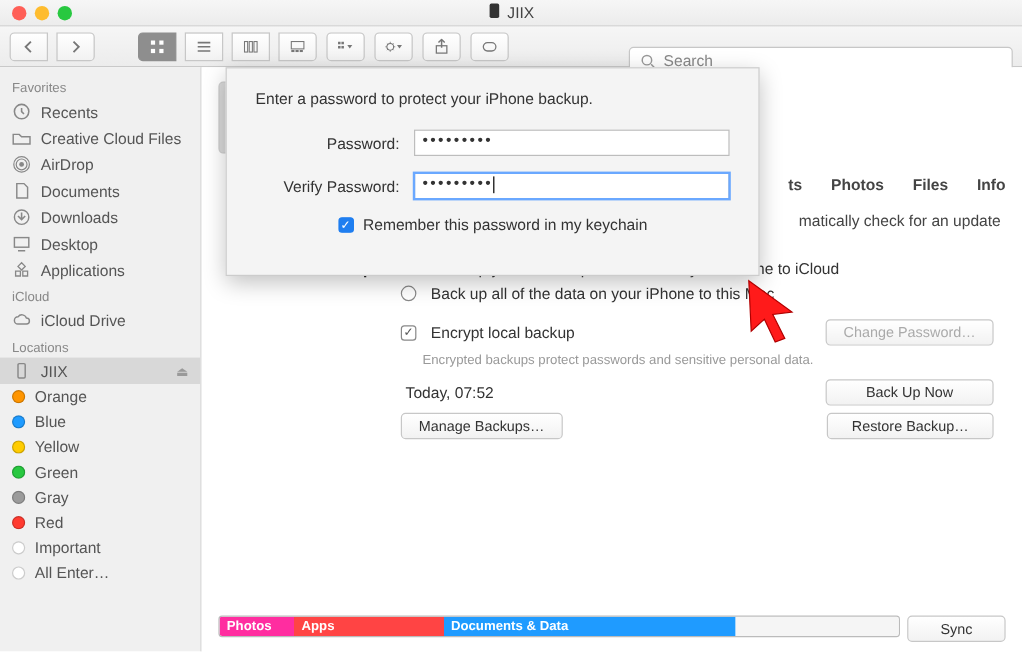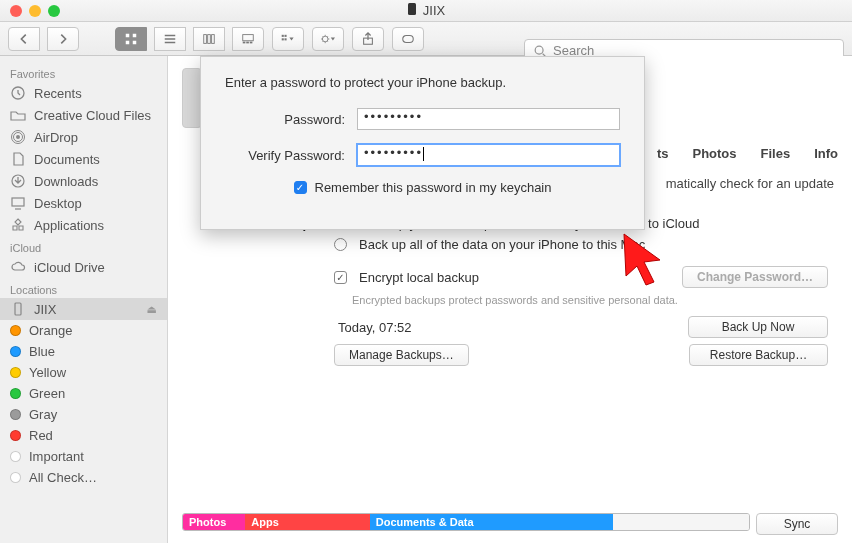--- a/index.html
+++ b/index.html
@@ -46,37 +46,37 @@
   
   .panel { position: absolute; top: 160px; left: 0; right: 0; bottom: 0; padding: 0 24px 14px; }
   .row { display: flex; align-items: center; gap: 12px; margin-bottom: 6px; }
   .row-label { width: 130px; text-align: right; font-weight: 600; font-size: 13px; color: #222; }
   .radio { width: 13px; height: 13px; border-radius: 50%; border: 1px solid #888; display: inline-flex; align-items: center; justify-content: center; }
   .radio.checked::after { content: ""; width: 7px; height: 7px; border-radius: 50%; background: #555; }
   .checkbox { width: 13px; height: 13px; border: 1px solid #888; border-radius: 3px; display: inline-flex; align-items: center; justify-content: center; font-size: 10px; color: #555; background:#fff;}
   .checkbox.checked::after { content: "✓"; }
   .checkbox.blue.checked { background:#1f7ef0; border-color:#1f7ef0; color:#fff;}
   .btn { height: 22px; padding: 0 14px; border: 1px solid #c7c7c7; border-radius: 4px; background: linear-gradient(#fff,#f2f2f2); font-size: 12px; color: #333; }
-  .btn[disabled] { color: #aaa; font-weight: bold; }
+  .btn[disabled] { color: #aaa; }
   .note { font-size: 11px; color: #999; margin-left: 160px; margin-bottom: 10px; }
 
   .update-row { position:absolute; top:113px; left:0; right:0; display:flex; gap:14px; padding-left:130px;}
   .update-text { position:absolute; top:120px; right:18px; color:#444; font-size:13px;}
 
   .usage { position: absolute; bottom: 12px; left: 14px; right: 14px; height: 18px; display: flex; align-items: stretch; gap: 6px; }
   .usage-bar { flex: 1; display: flex; border: 1px solid #bbb; border-radius: 3px; overflow: hidden; font-size: 11px; color: #fff; font-weight: 600; }
   .usage-bar span { display: flex; align-items: center; padding-left: 6px; }
   .u-photos { background: #ff2da0; width: 11%; }
   .u-apps   { background: #ff4444; width: 22%; }
   .u-docs   { background: #1f9bff; width: 43%; }
   .u-free   { background: #f5f5f5; flex: 1; }
   .sync-btn { width: 82px; }
 
   
-  .sheet { position: absolute; top: 56px; left: 200px; width: 445px; background: #f4f4f4; border: 1px solid #ccc; box-shadow: 0 6px 18px rgba(0,0,0,.25); padding: 18px 24px 16px; }
+  .sheet { position: absolute; top: 56px; left: 188px; width: 445px; background: #f4f4f4; border: 1px solid #ccc; box-shadow: 0 6px 18px rgba(0,0,0,.25); padding: 18px 24px 16px; }
   .sheet-row { display: flex; align-items: center; margin-bottom: 14px; }
   .sheet-label { width: 120px; text-align: right; margin-right: 12px; font-size: 13px; color: #333; }
   .sheet-input { flex: 1; height: 22px; border: 1px solid #bdbdbd; background: #fff; padding: 0 6px; font-size: 13px; letter-spacing: 2px;}
   .sheet-input.focus { outline: 2px solid #6aa8ff; outline-offset: -1px; }
   .sheet-chk-row { display:flex; align-items:center; justify-content:center; gap:8px; margin-bottom:18px;}
   .sheet-btns { display:flex; justify-content:flex-end; gap:14px; }
   .btn-primary { background: linear-gradient(#4aa3ff,#1d7df0); color:#fff; border-color:#1d7df0; }
   .caret { display:inline-block; position:relative; width:1px; height:14px; background:#000; vertical-align:middle; }
 
   
@@ -289,21 +289,21 @@
     <div class="sb-item">
         <span class="tag-dot" style="background:#ff3b30"></span>
         <span>Red</span>
       </div>
     <div class="sb-item">
         <span class="tag-dot" style="background:#fff"></span>
         <span>Important</span>
       </div>
     <div class="sb-item">
         <span class="tag-dot" style="background:#fff"></span>
-        <span>All Check…</span>
+        <span>All Enter…</span>
       </div>
   </div>
 
   <div class="content">
     <div class="dev-head"></div>
 
     <div class="dev-tabs">
       <span>ts</span>
       <span>Photos</span>
       <span>Files</span>

